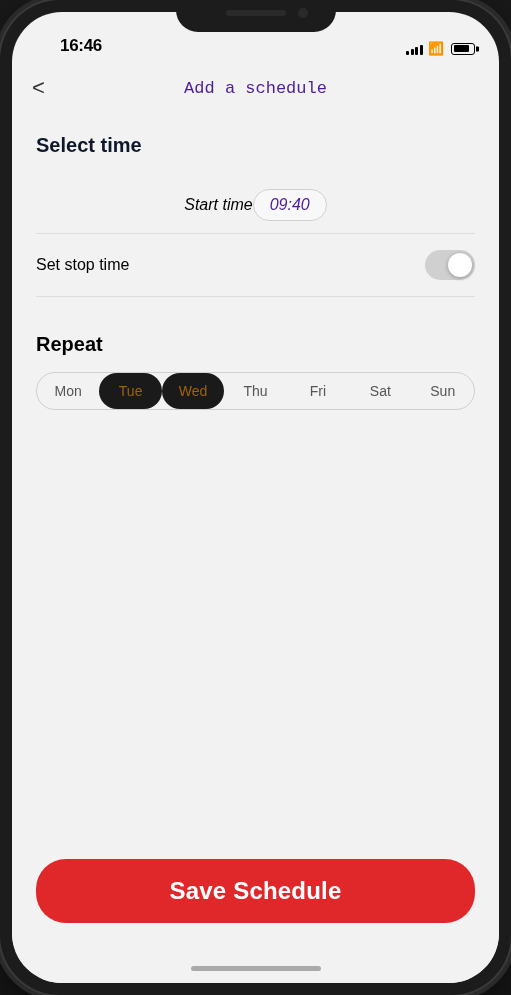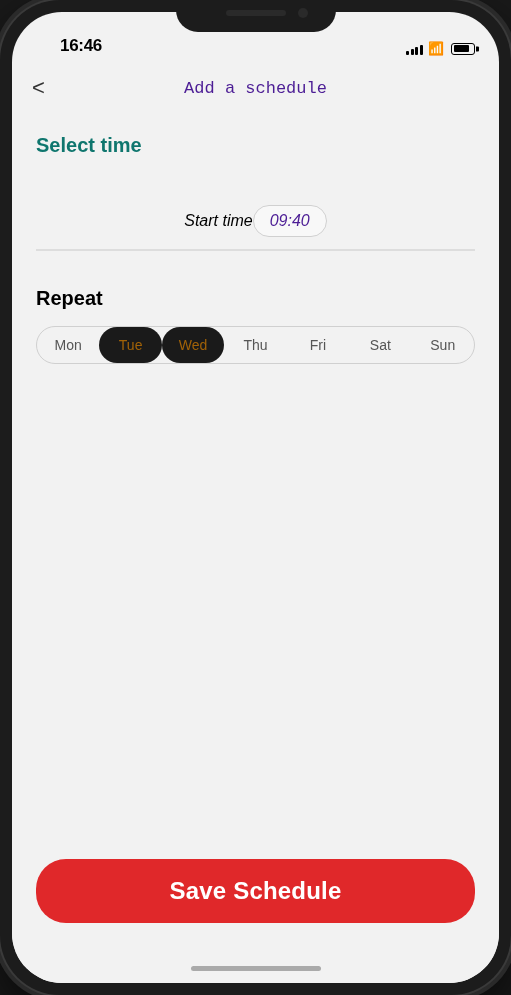--- a/index.html
+++ b/index.html
@@ -203,22 +203,22 @@
     .content {
       flex: 1;
       padding: 20px 24px;
       background: #f2f2f2;
       overflow-y: auto;
     }
 
     .section-title {
       font-size: 20px;
       font-weight: 700;
-      color: #0f766e;
-      margin-bottom: 36px;
+      color: #0f172a;
+      margin-bottom: 20px;
     }
 
     
     .time-row {
       display: flex;
       align-items: center;
       justify-content: center;
       padding: 12px 0;
       font-style: italic;
     }
@@ -393,20 +393,26 @@
       <div>
         <div class="section-title">Select time</div>
 
         <div class="time-row">
           <span class="row-label">Start time</span>
           <span class="time-badge">09:40</span>
         </div>
 
         <div class="divider"></div>
 
+        <div class="toggle-row">
+          <span class="row-label">Set stop time</span>
+          <div class="toggle-switch off">
+            <div class="toggle-knob"></div>
+          </div>
+        </div>
 
         <div class="divider"></div>
       </div>
 
       <div class="repeat-section">
         <div class="repeat-title">Repeat</div>
 
         <div class="day-selector">
         <button class="day-btn">Mon</button>
             <button class="day-btn selected">Tue</button>

